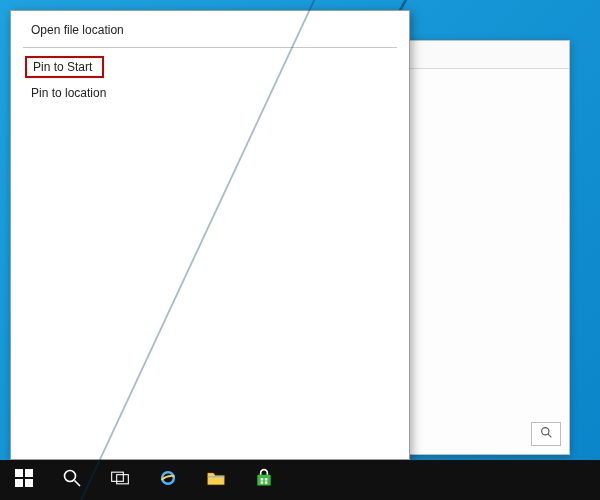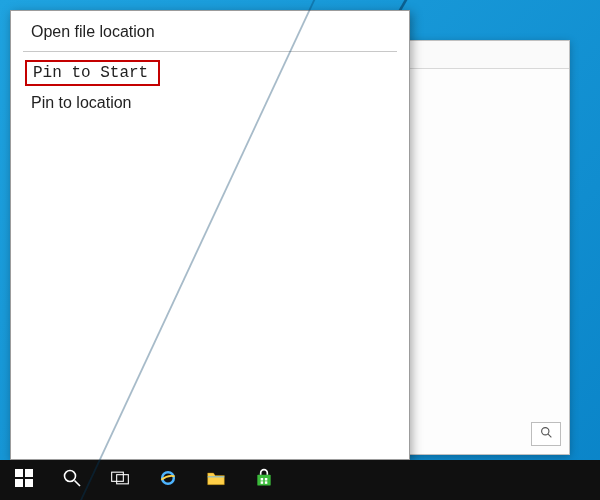--- a/index.html
+++ b/index.html
@@ -62,21 +62,21 @@
   
   .context-menu {
     position: absolute;
     left: 10px;
     top: 10px;
     width: 400px;
     height: 450px;
     background: #ffffff;
     border: 1px solid #9c9c9c;
     box-shadow: 2px 3px 10px rgba(0,0,0,0.35);
-    font-size: 16px;
+    font-size: 12px;
     color: #222;
     padding-top: 6px;
   }
   .context-menu .item {
     padding: 6px 0 6px 20px;
     cursor: default;
   }
   .context-menu .sep {
     margin: 4px 12px 6px 12px;
     border-top: 1px solid #c8c8c8;
@@ -129,21 +129,21 @@
           </svg>
       </span>
     </div>
   </div>
 
   <div class="context-menu">
     <div class="item">
       <span>Open file location</span>
     </div>
     <div class="sep"></div>
-    <div style="padding:2px 0;font-family:Liberation Mono, monospace;">
+    <div style="padding:2px 0;">
       <span class="highlight-box">
         <span>Pin to Start</span>
       </span>
     </div>
     <div class="item">
       <span>Pin to location</span>
     </div>
   </div>
 
   <div class="taskbar">

